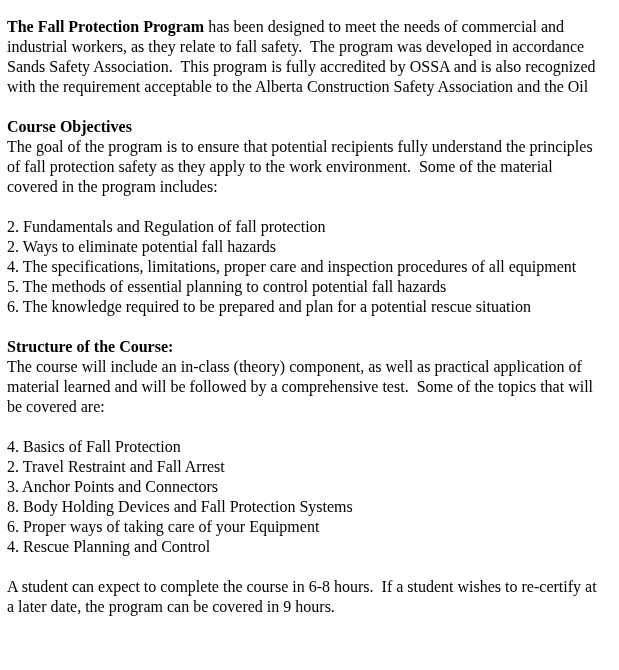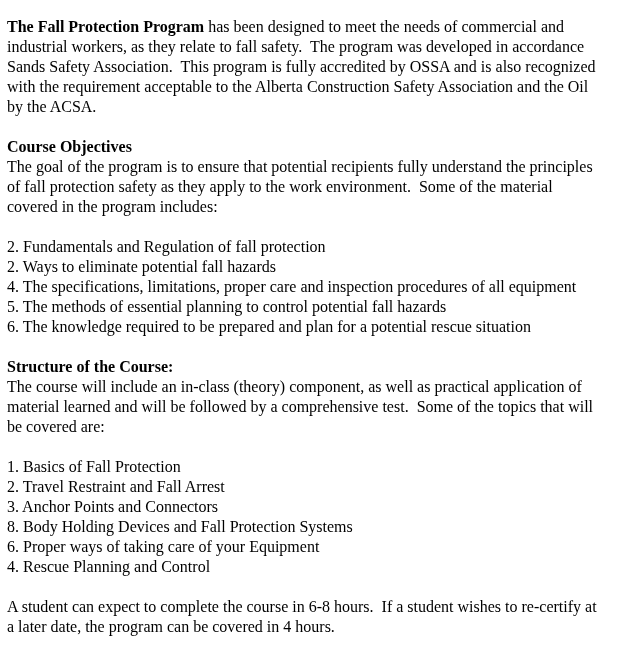--- a/index.html
+++ b/index.html
@@ -40,21 +40,20 @@
 </head>
 <body>
 
 <div class="doc">
 
   <div>
     <div class="line"><span class="bold">The Fall Protection Program</span><span> has been designed to meet the needs of commercial and</span></div>
     <div class="line">industrial workers, as they relate to fall safety.  The program was developed in accordance</div>
     <div class="line">Sands Safety Association.  This program is fully accredited by OSSA and is also recognized</div>
     <div class="line">with the requirement acceptable to the Alberta Construction Safety Association and the Oil</div>
-    <div class="line">by the ACSA.</div>
   </div>
 
   <div class="blank"></div>
 
   <div>
     <div class="heading">Course Objectives</div>
     <div class="line">The goal of the program is to ensure that potential recipients fully understand the principles</div>
     <div class="line">of fall protection safety as they apply to the work environment.  Some of the material</div>
     <div class="line">covered in the program includes:</div>
 
@@ -73,29 +72,29 @@
 
   <div>
     <div class="heading">Structure of the Course:</div>
     <div class="line">The course will include an in-class (theory) component, as well as practical application of</div>
     <div class="line">material learned and will be followed by a comprehensive test.  Some of the topics that will</div>
     <div class="line">be covered are:</div>
 
     <div class="blank"></div>
 
     <div>
-      <div class="line">1. Basics of Fall Protection</div>
+      <div class="line">4. Basics of Fall Protection</div>
       <div class="line">2. Travel Restraint and Fall Arrest</div>
       <div class="line">3. Anchor Points and Connectors</div>
       <div class="line">8. Body Holding Devices and Fall Protection Systems</div>
       <div class="line">6. Proper ways of taking care of your Equipment</div>
       <div class="line">4. Rescue Planning and Control</div>
     </div>
   </div>
 
   <div class="blank"></div>
 
   <div>
     <div class="line">A student can expect to complete the course in 6-8 hours.  If a student wishes to re-certify at</div>
-    <div class="line">a later date, the program can be covered in 4 hours.</div>
+    <div class="line">a later date, the program can be covered in 9 hours.</div>
   </div>
 
 </div>
 
 </body></html>

